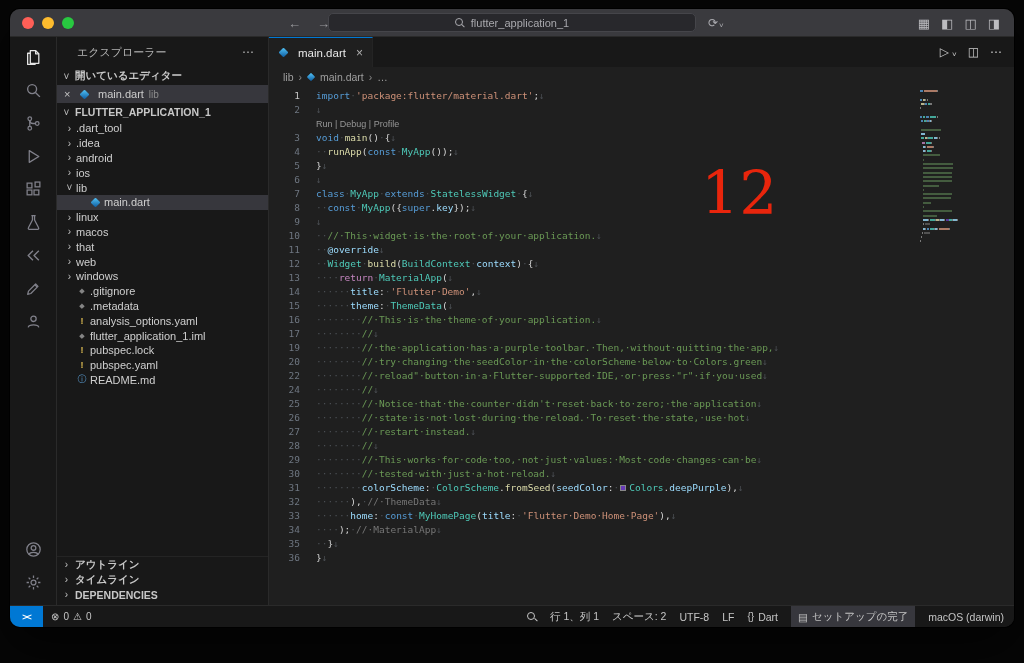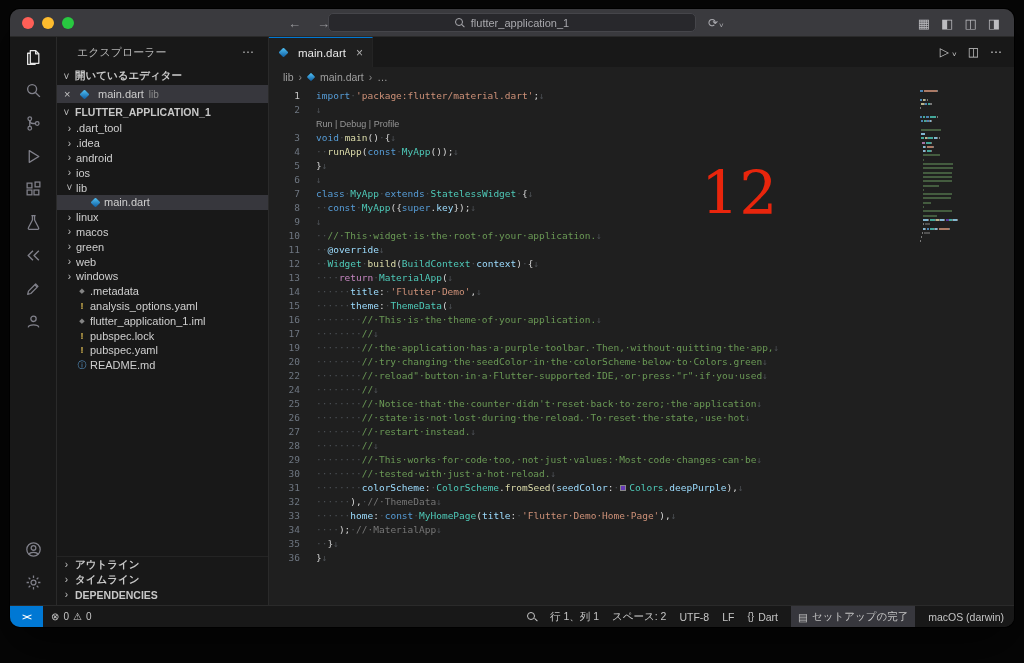--- a/index.html
+++ b/index.html
@@ -253,29 +253,34 @@
           <div class="tree-row" style="padding-left: 6px;">
             <span class="chev">›</span>
             <span class="tlabel">linux</span>
           </div>
           <div class="tree-row" style="padding-left: 6px;">
             <span class="chev">›</span>
             <span class="tlabel">macos</span>
           </div>
           <div class="tree-row" style="padding-left: 6px;">
             <span class="chev">›</span>
-            <span class="tlabel">green</span>
+            <span class="tlabel">that</span>
           </div>
           <div class="tree-row" style="padding-left: 6px;">
             <span class="chev">›</span>
             <span class="tlabel">web</span>
           </div>
           <div class="tree-row" style="padding-left: 6px;">
             <span class="chev">›</span>
             <span class="tlabel">windows</span>
+          </div>
+          <div class="tree-row" style="padding-left: 6px;">
+            <span class="chev"></span>
+            <span class="ficon file-gray">◆</span>
+            <span class="tlabel">.gitignore</span>
           </div>
           <div class="tree-row" style="padding-left: 6px;">
             <span class="chev"></span>
             <span class="ficon file-gray">◆</span>
             <span class="tlabel">.metadata</span>
           </div>
           <div class="tree-row" style="padding-left: 6px;">
             <span class="chev"></span>
             <span class="ficon file-warn">!</span>
             <span class="tlabel">analysis_options.yaml</span>

